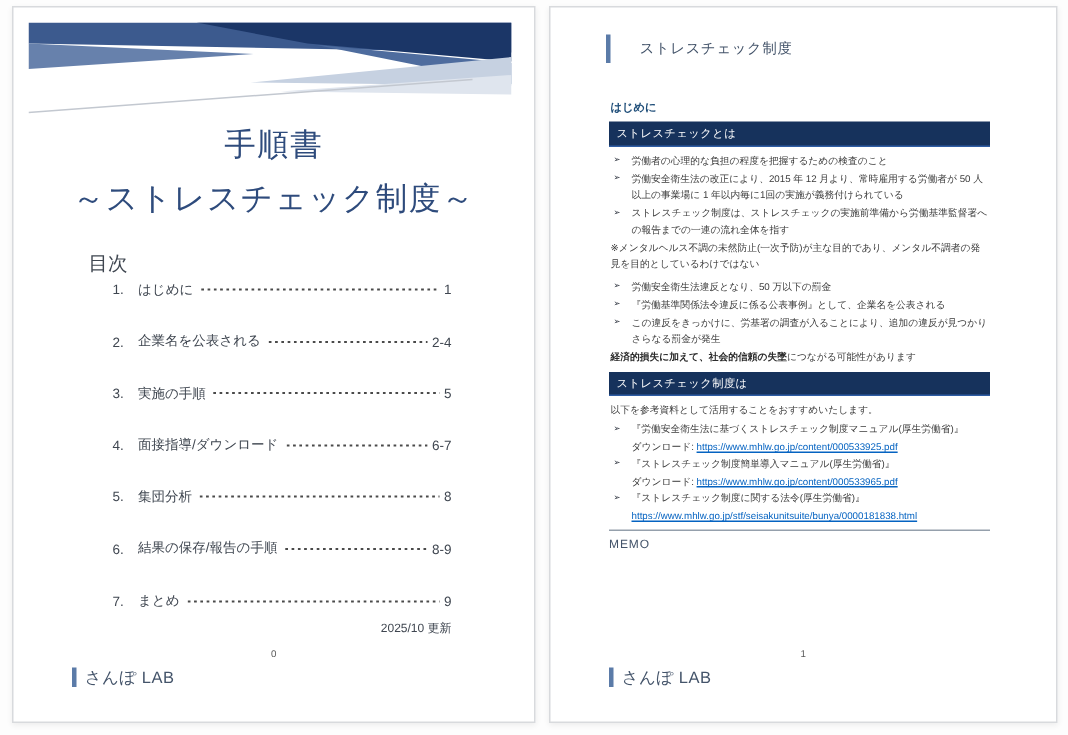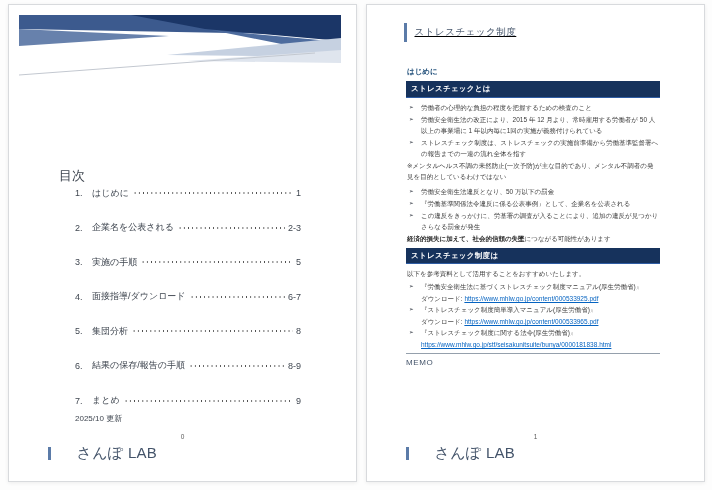--- a/index.html
+++ b/index.html
@@ -26,36 +26,36 @@
   .toc-heading{position:absolute;left:50px;top:162px;font-size:13px;color:#3F4650;}
   .toc-list{position:absolute;left:66px;top:183px;width:226px;}
   .toc-row{display:flex;align-items:center;height:10px;margin-bottom:24.6px;
     font-size:9px;color:#3F4650;white-space:nowrap;}
   .toc-num{width:17px;flex:0 0 auto;}
   .toc-label{flex:0 0 auto;}
   .leader{flex:1 1 auto;height:4px;margin:0 3px 0 4px;
     background-image:radial-gradient(circle,#4a4a4a 0.7px,transparent 0.95px);
     background-size:4.2px 4px;background-repeat:repeat-x;background-position:left center;}
   .toc-page{flex:0 0 auto;}
-  .update-date{position:absolute;left:66px;width:226px;top:408px;text-align:left;
+  .update-date{position:absolute;left:66px;width:226px;top:408px;text-align:right;
     font-size:8px;color:#3F4650;}
   .pagenum{position:absolute;left:0;right:0;top:428px;text-align:center;
     font-size:6.5px;color:#595959;}
   .footer{position:absolute;left:39px;top:439px;display:flex;align-items:center;gap:6px;}
   .accent-bar{width:2.5px;height:13px;background:#5B7BA8;flex:0 0 auto;}
-  .footer-text{font-size:15px;color:#44546A;letter-spacing:0.3px;margin-left:20px;}
+  .footer-text{font-size:11px;color:#44546A;letter-spacing:0.3px;}
 
   
-  .rp-header{position:absolute;left:37px;top:18px;display:flex;align-items:center;gap:8px;text-decoration:underline;}
+  .rp-header{position:absolute;left:37px;top:18px;display:flex;align-items:center;gap:20px;}
   .rp-header .accent-bar{height:19px;}
   .rp-header-text{font-size:9.5px;color:#44546A;letter-spacing:0.5px;}
   .rp-content{position:absolute;left:39px;top:62px;width:254px;}
   .sec-head{font-size:7.5px;font-weight:bold;color:#1F4E79;margin:0 0 4px 1px;}
   .banner{background:#16325C;border-bottom:1px solid #2F5DA4;color:#ffffff;
-    font-size:7.5px;font-weight:bold;padding:3px 5px 2.5px;margin-bottom:4px;
+    font-size:7.5px;font-weight:normal;padding:3px 5px 2.5px;margin-bottom:4px;
     letter-spacing:0.3px;}
   .bullet-row{display:flex;margin-bottom:1px;}
   .bullet-arrow{flex:0 0 15px;padding-left:3px;box-sizing:border-box;
     font-size:5.5px;line-height:11px;color:#1e2430;}
   .bullet-text{flex:1;font-size:6.5px;line-height:11px;color:#3B3B3B;}
   .note{font-size:6.5px;line-height:11px;color:#3B3B3B;margin:1px 0 3px 1px;}
   .note b{color:#2b2b2b;}
   .section{margin-bottom:4px;}
   .intro-line{font-size:6.5px;line-height:11px;color:#3B3B3B;margin:1px 0 2px 1px;}
   .link-line{padding-left:15px;font-size:6.5px;line-height:11px;color:#3B3B3B;}
@@ -73,36 +73,38 @@
     <polygon fill="#6781AC" points="0,14 150,21 0,31"></polygon>
     <polygon fill="#1B3667" points="112,0 322,0 322,26 186,14"></polygon>
     <polygon fill="#4E6C9E" points="192,15 322,27 322,41"></polygon>
     <polygon fill="#ffffff" points="0,31 150,40 322,48 322,62 0,62"></polygon>
     <polygon fill="#C6D1E1" points="148,40 322,23 322,42"></polygon>
     <polygon fill="#DFE5EE" points="168,46 322,35 322,48"></polygon>
     <line x1="0" y1="60" x2="296" y2="38" stroke="#C3C8D0" stroke-width="1"></line>
   </svg>
 
   <div class="cover-title">
+    <div>手順書</div>
+    <div>～ストレスチェック制度～</div>
   </div>
 
   <div class="toc-heading">目次</div>
 
   <div class="toc-list">
     <div class="toc-row">
       <span class="toc-num">1.</span>
       <span class="toc-label">はじめに</span>
       <span class="leader"></span>
       <span class="toc-page">1</span>
     </div>
     <div class="toc-row">
       <span class="toc-num">2.</span>
       <span class="toc-label">企業名を公表される</span>
       <span class="leader"></span>
-      <span class="toc-page">2-3</span>
+      <span class="toc-page">2-4</span>
     </div>
     <div class="toc-row">
       <span class="toc-num">3.</span>
       <span class="toc-label">実施の手順</span>
       <span class="leader"></span>
       <span class="toc-page">5</span>
     </div>
     <div class="toc-row">
       <span class="toc-num">4.</span>
       <span class="toc-label">面接指導/ダウンロード</span>

